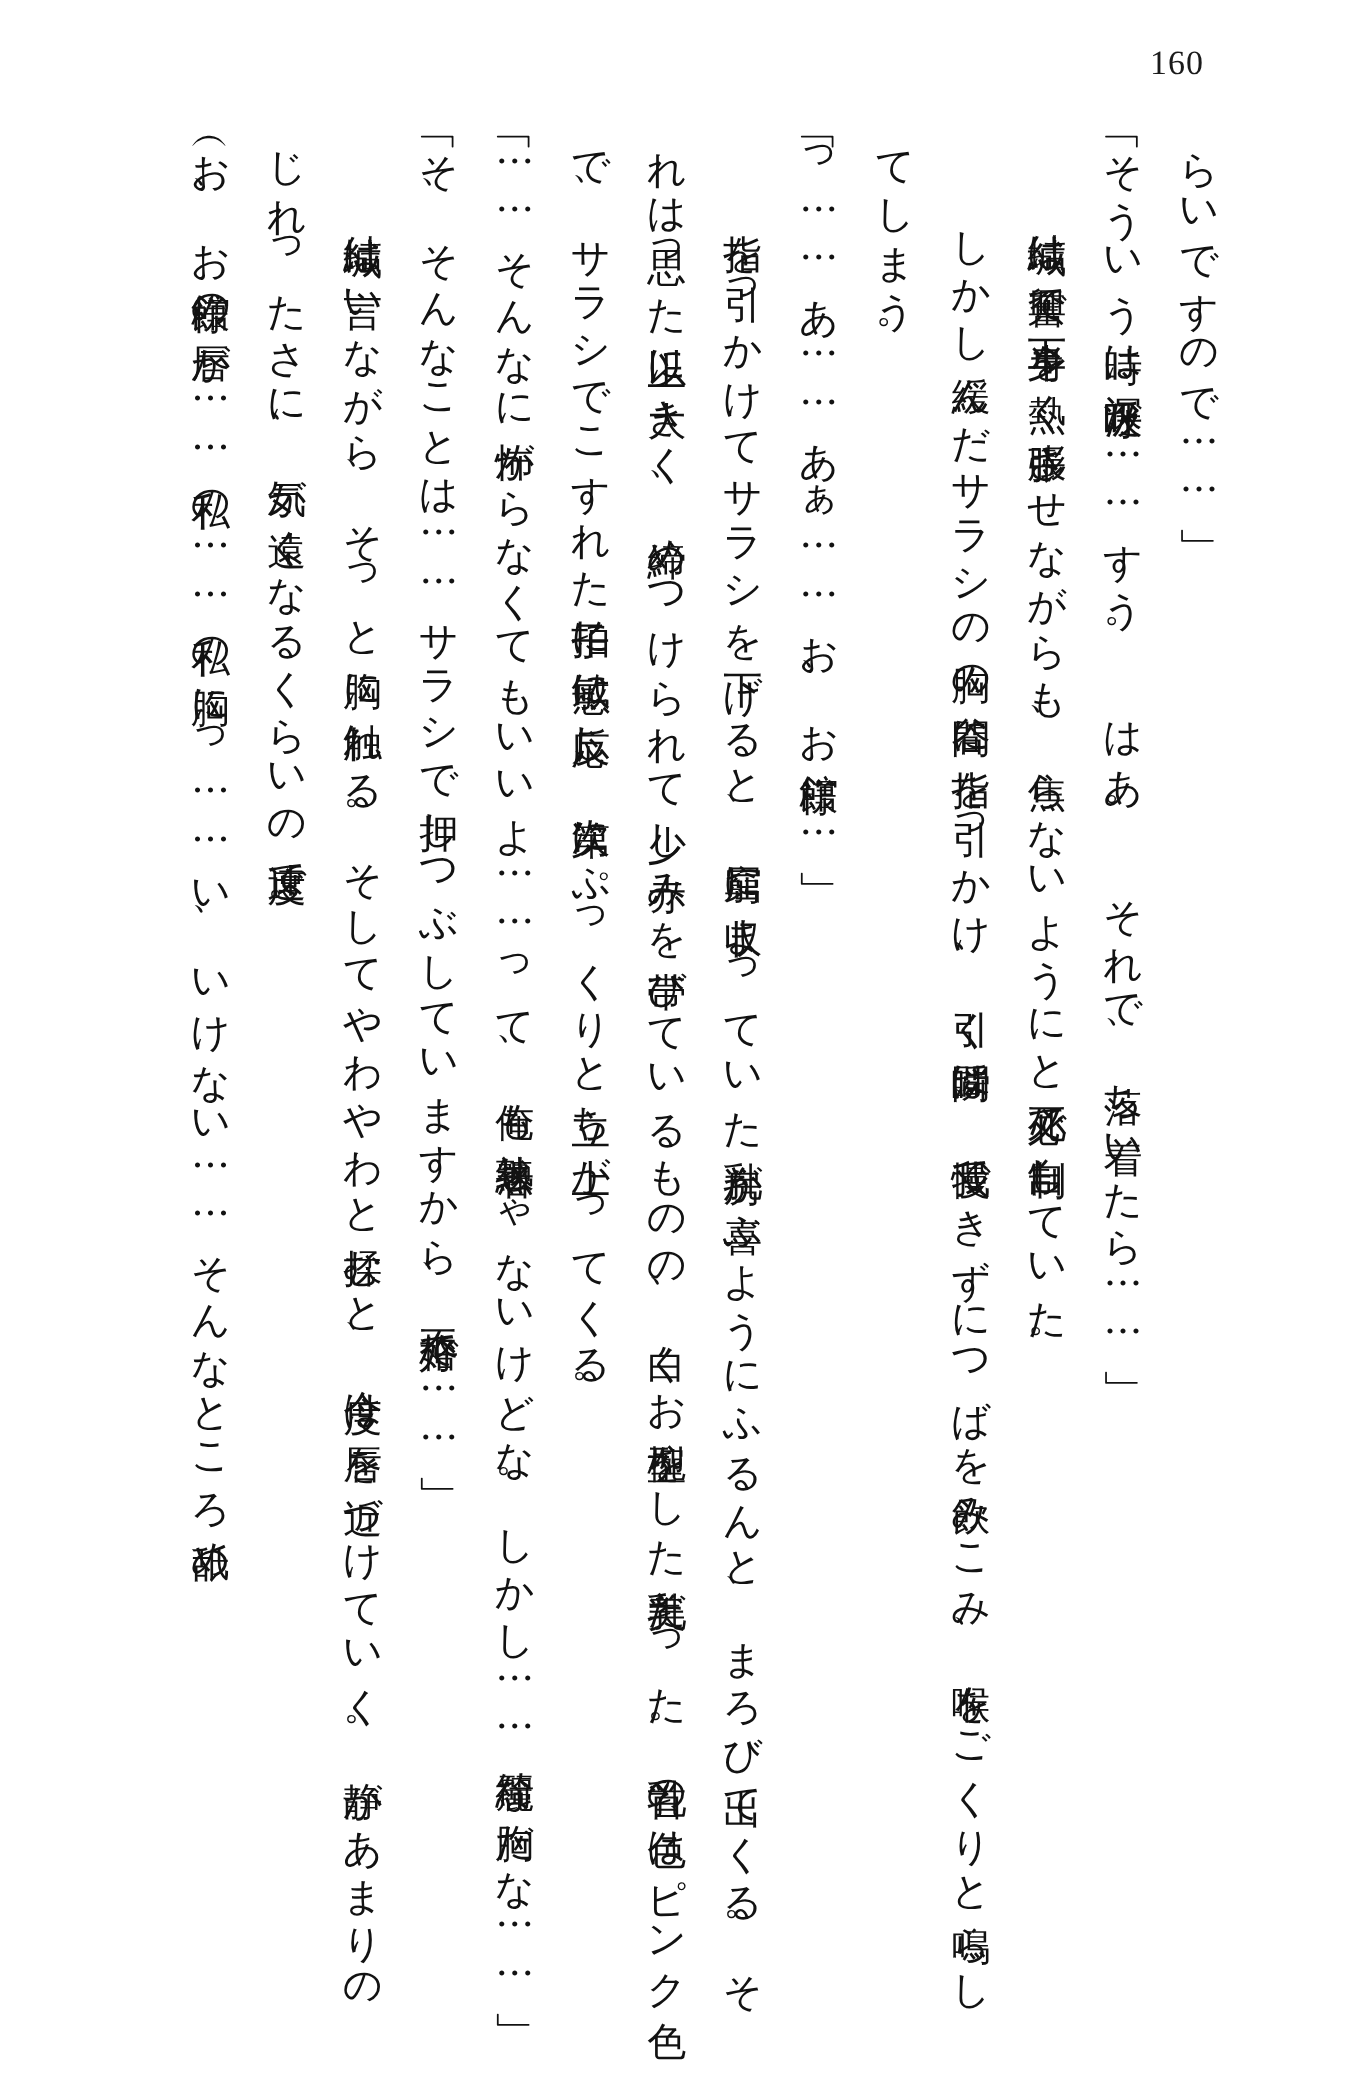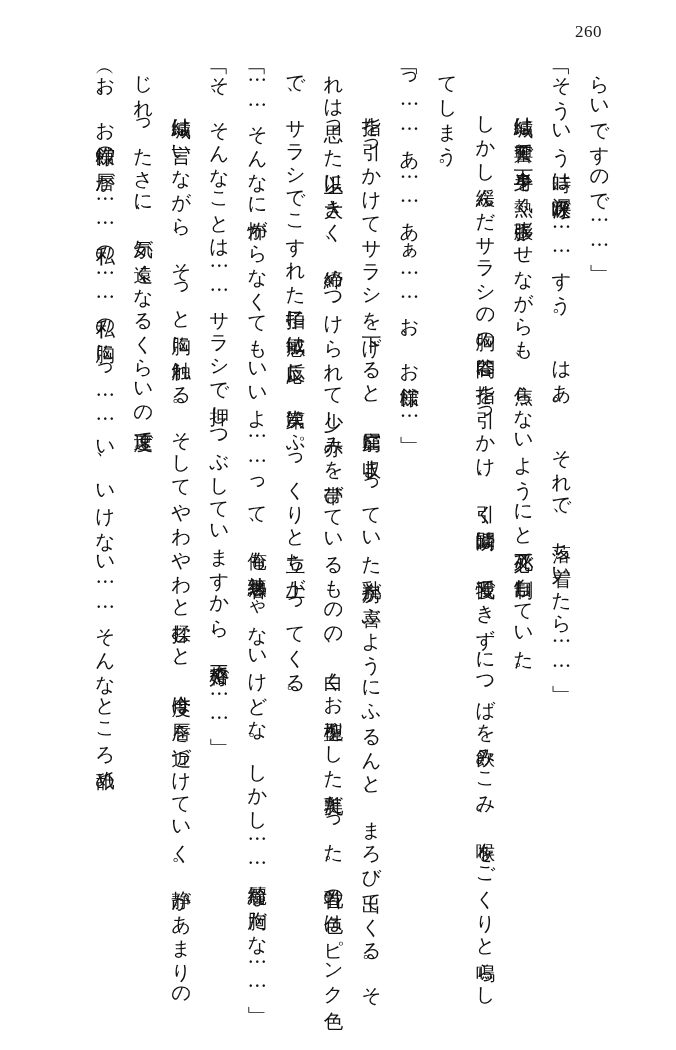--- a/index.html
+++ b/index.html
@@ -53,21 +53,21 @@
   }
   .text-block p.para {
     text-indent: 19px;
   }
 </style>
 </head>
 <body>
 
 <div class="page">
 
-  <div class="page-number">260</div>
+  <div class="page-number">160</div>
 
   <div class="text-block">
     <p class="indent">らいですので……」</p>
     <p class="indent">「そういう時は深呼吸だ……すう。　はあ。　それで、落ち着いたら……」</p>
     <p class="para">　結城は興奮で下半身を熱く膨張させながらも、焦らないようにと必死で自制していた。</p>
     <p class="para">　しかし緩んだサラシの胸の谷間に指を引っかけ、引く瞬間は、我慢できずにつばを飲みこみ、喉をごくりと鳴らしてしまう。</p>
     <p class="indent">「っ……あ……あぁ……お、お館様……」</p>
     <p class="para">　指を引っかけてサラシを下げると、窮屈に収まっていた乳房が喜ぶようにふるんと、まろび出てくる。それは思った以上に大きく、締めつけられて少し赤みを帯びているものの、白くお椀型をした美乳だった。乳首の色はピンク色で、サラシでこすれた拍子に敏感に反応し、次第にぷっくりと立ち上がってくる。</p>
     <p class="indent">「……そんなに怖がらなくてもいいよ……って、俺も熟練者じゃないけどな。しかし……綺麗な胸だな……」</p>
     <p class="indent">「そ、そんなことは……サラシで押しつぶしていますから、不格好で……」</p>

